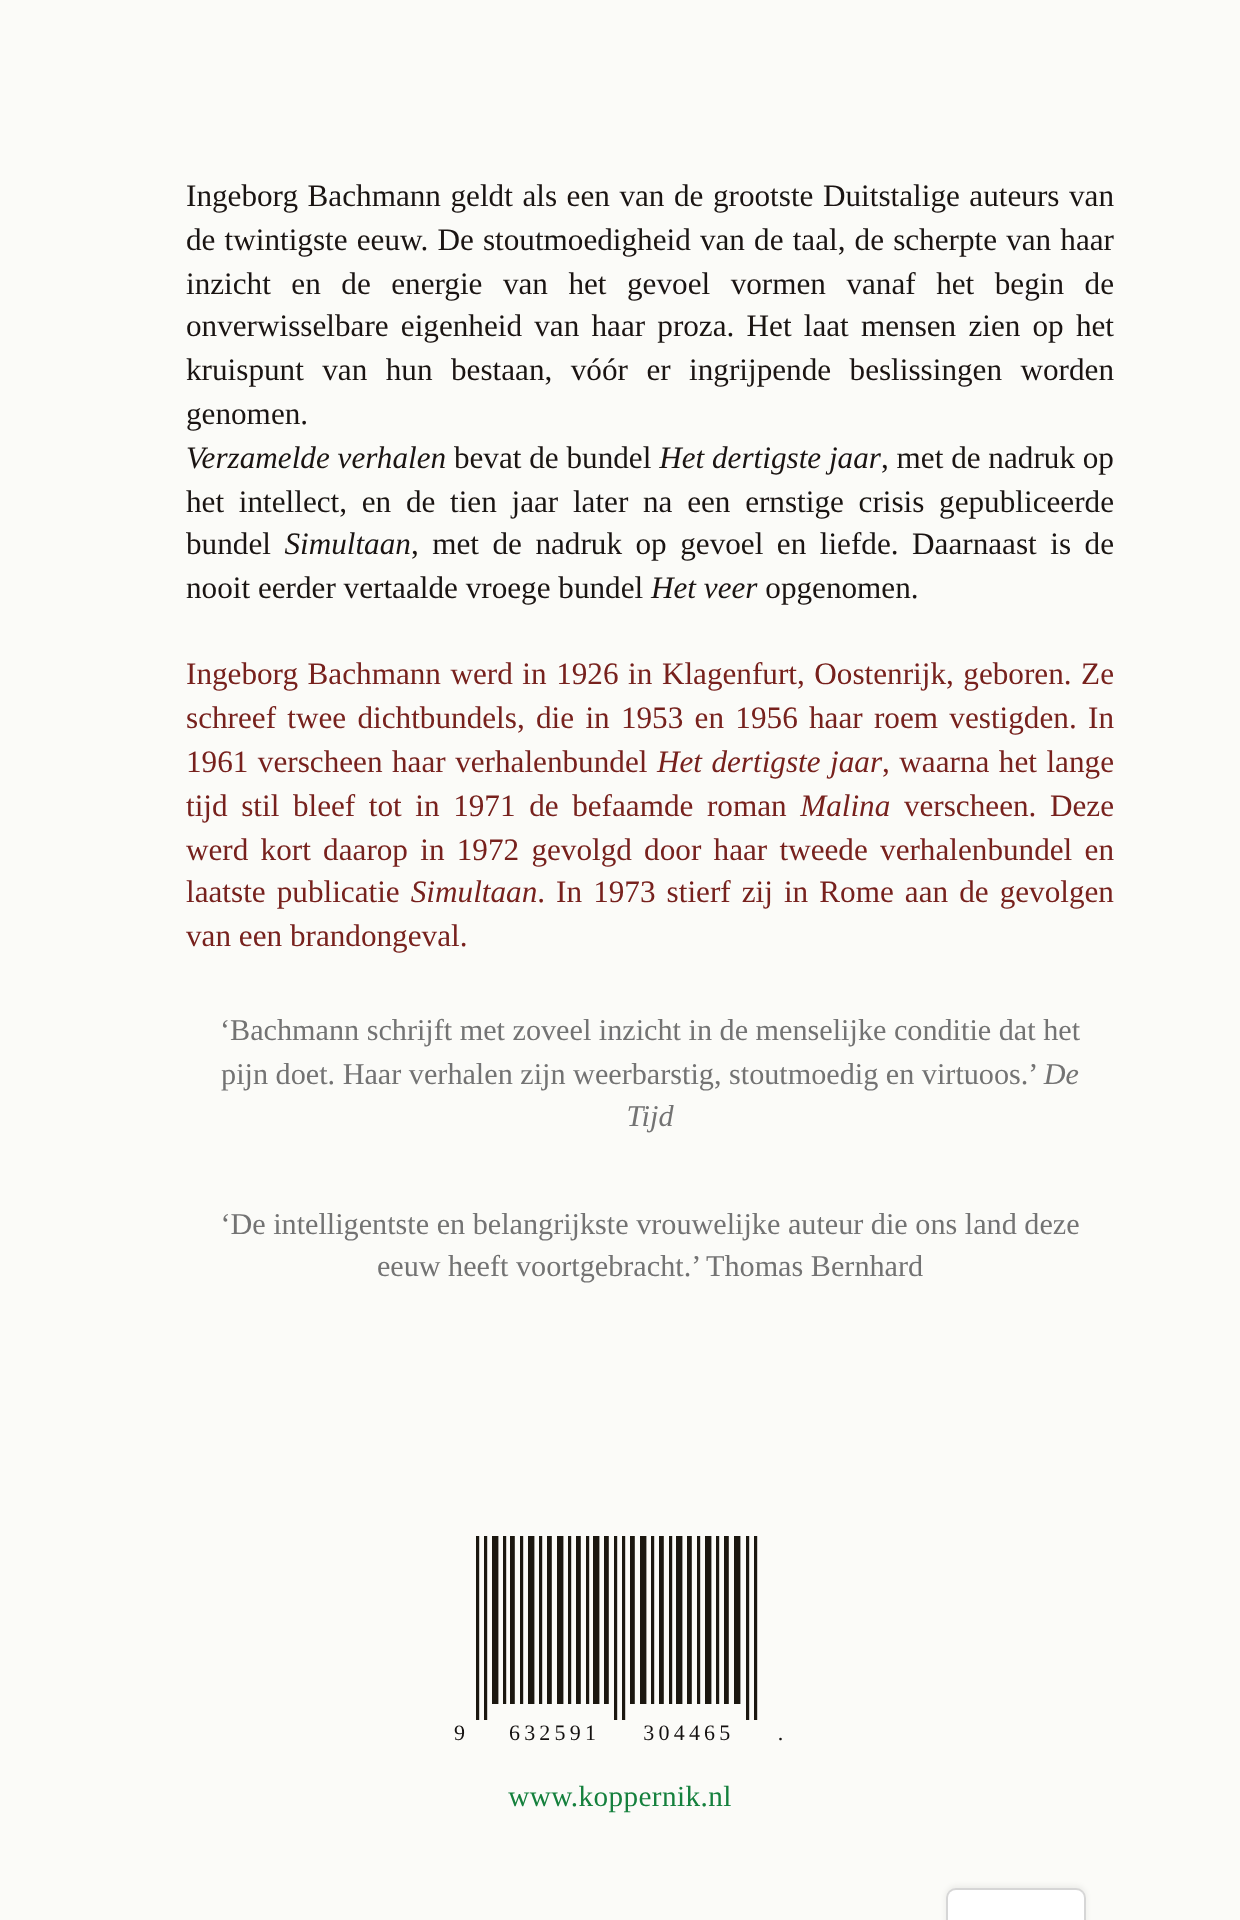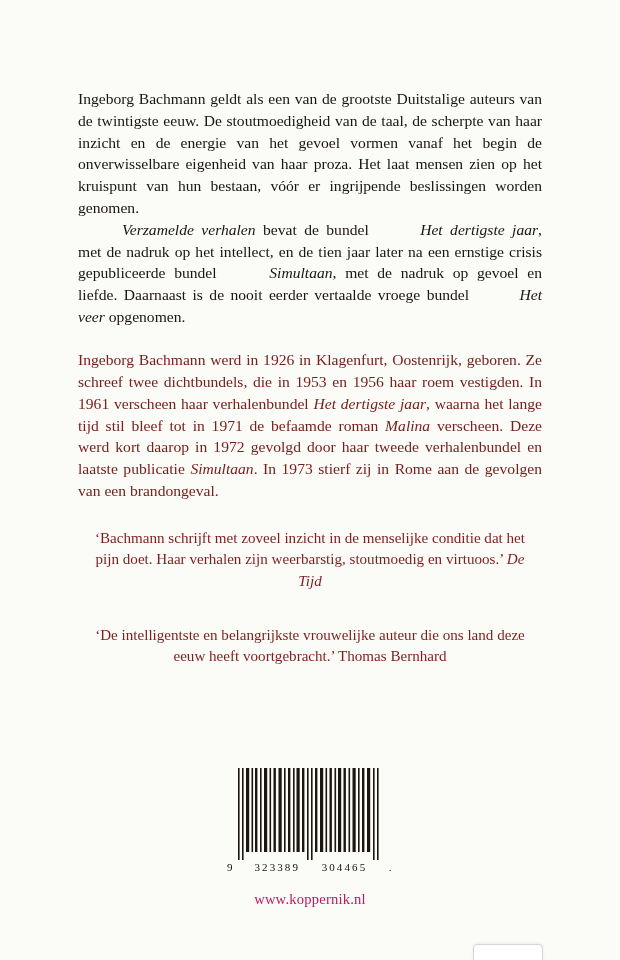--- a/index.html
+++ b/index.html
@@ -16,21 +16,21 @@
   }
 
   .page {
     position: absolute;
     inset: 0;
     background: #fbfbf8;
   }
 
   .content {
     position: absolute;
-    left: 78px;
+    left: 93px;
     top: 88px;
     width: 464px;
   }
 
   
   .blurb-block {
     color: #1a1412;
     font-size: 15.6px;
     line-height: 21.8px;
     text-align: justify;
@@ -39,21 +39,20 @@
     hyphens: auto;
   }
   .blurb-block p {
     margin: 0;
   }
   .blurb-block p + p {
     margin-top: 0;
   }
   .blurb-block .it {
     font-style: italic;
-    margin-left: 44px;
   }
 
   
   .bio-block {
     margin-top: 21.5px;
     color: #77211d;
     font-size: 15.6px;
     line-height: 21.8px;
     text-align: justify;
     text-justify: inter-word;
@@ -65,21 +64,21 @@
   }
   .bio-block .it {
     font-style: italic;
   }
 
   
   .quotes {
     margin-top: 26px;
   }
   .quote {
-    color: #7f1d1d;
+    color: #737373;
     font-size: 15.1px;
     line-height: 21.6px;
     text-align: center;
     margin: 0;
     padding: 0 14px;
   }
   .quote + .quote {
     margin-top: 32px;
   }
   .quote .src-it {
@@ -121,21 +120,21 @@
     letter-spacing: 0.4px;
   }
   .bd-left { padding-left: 1px; }
   .bd-mid  { letter-spacing: 2.1px; }
   .bd-right{ letter-spacing: 2.1px; }
   .bd-tail { padding-right: 2px; }
 
   .publisher-url {
     margin-top: 18px;
     font-size: 14.6px;
-    color: #be185d;
+    color: #15803d;
     text-align: center;
     letter-spacing: 0.2px;
   }
 
   
   .feedback-button {
     position: absolute;
     left: 473px;
     top: 944px;
     width: 70px;
@@ -229,21 +228,21 @@
           <rect x="133" y="0" width="3.2" height="84"></rect>
 
           <rect x="139" y="0" width="1.6" height="92"></rect>
           <rect x="143" y="0" width="1.6" height="92"></rect>
         </g>
       </svg>
     </div>
 
     <div class="barcode-digits">
       <span class="bd-left">9</span>
-      <span class="bd-mid">323389</span>
+      <span class="bd-mid">632591</span>
       <span class="bd-right">304465</span>
       <span class="bd-tail">.</span>
     </div>
 
     <div class="publisher-url">www.koppernik.nl</div>
   </div>
 
   <div class="feedback-button">
     <span class="feedback-label">Feedback</span>
   </div>

